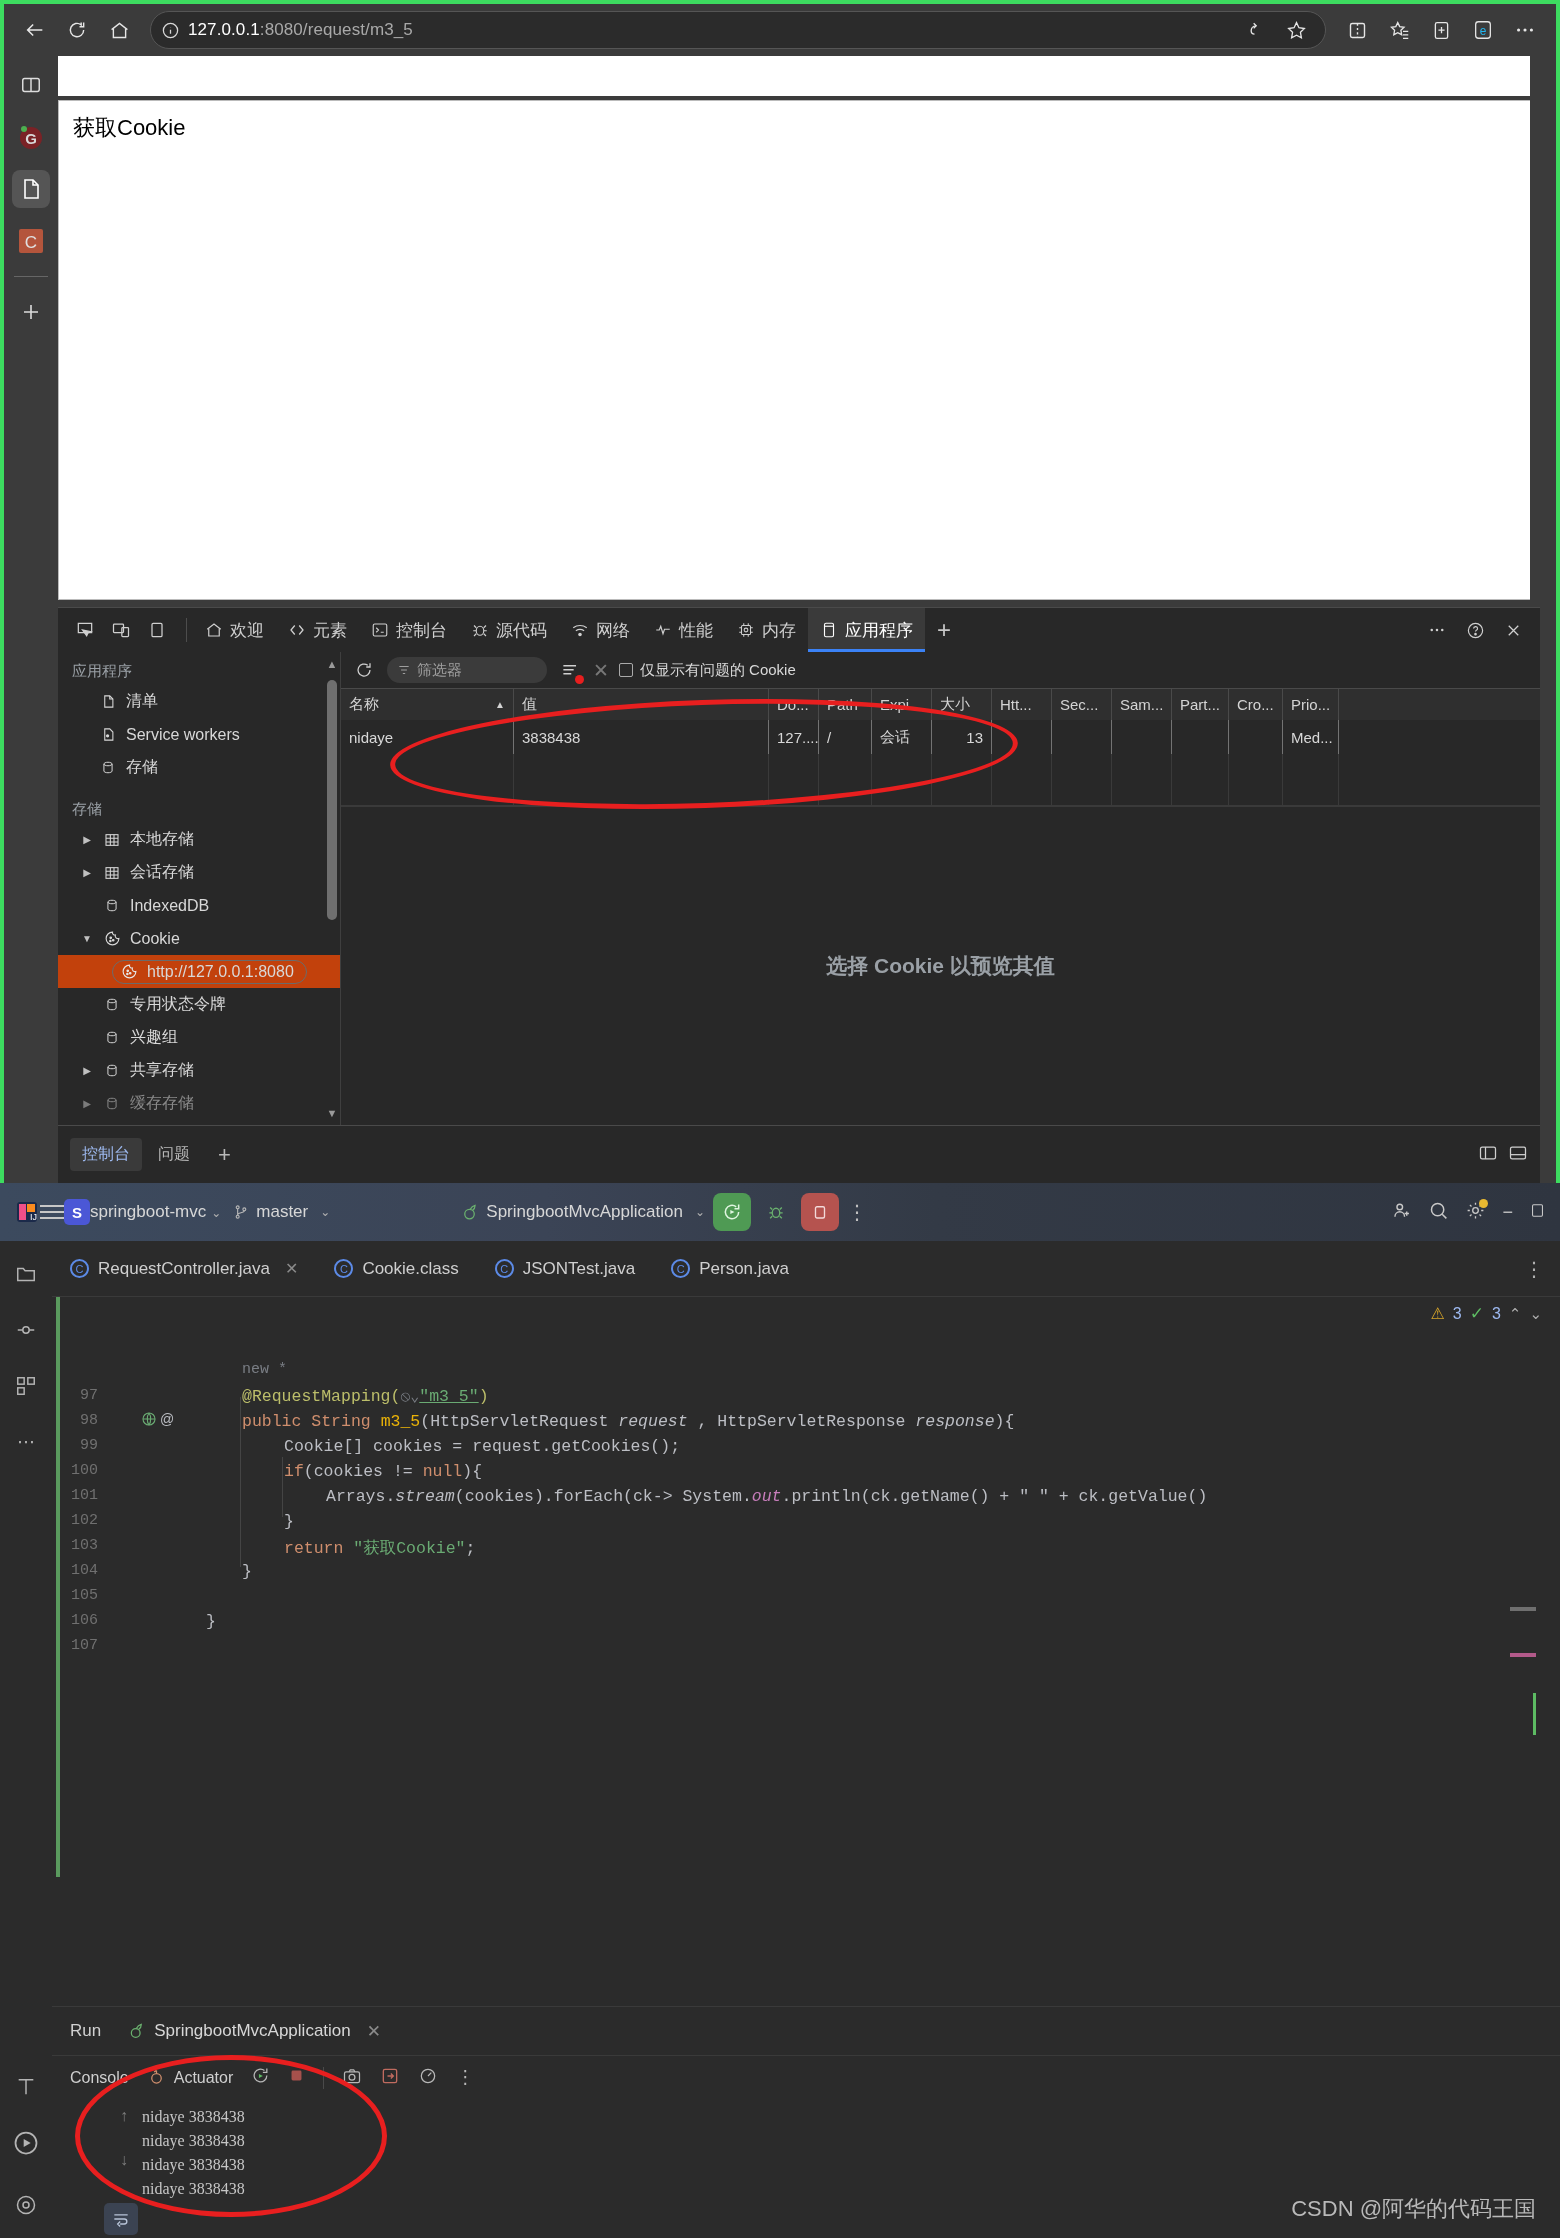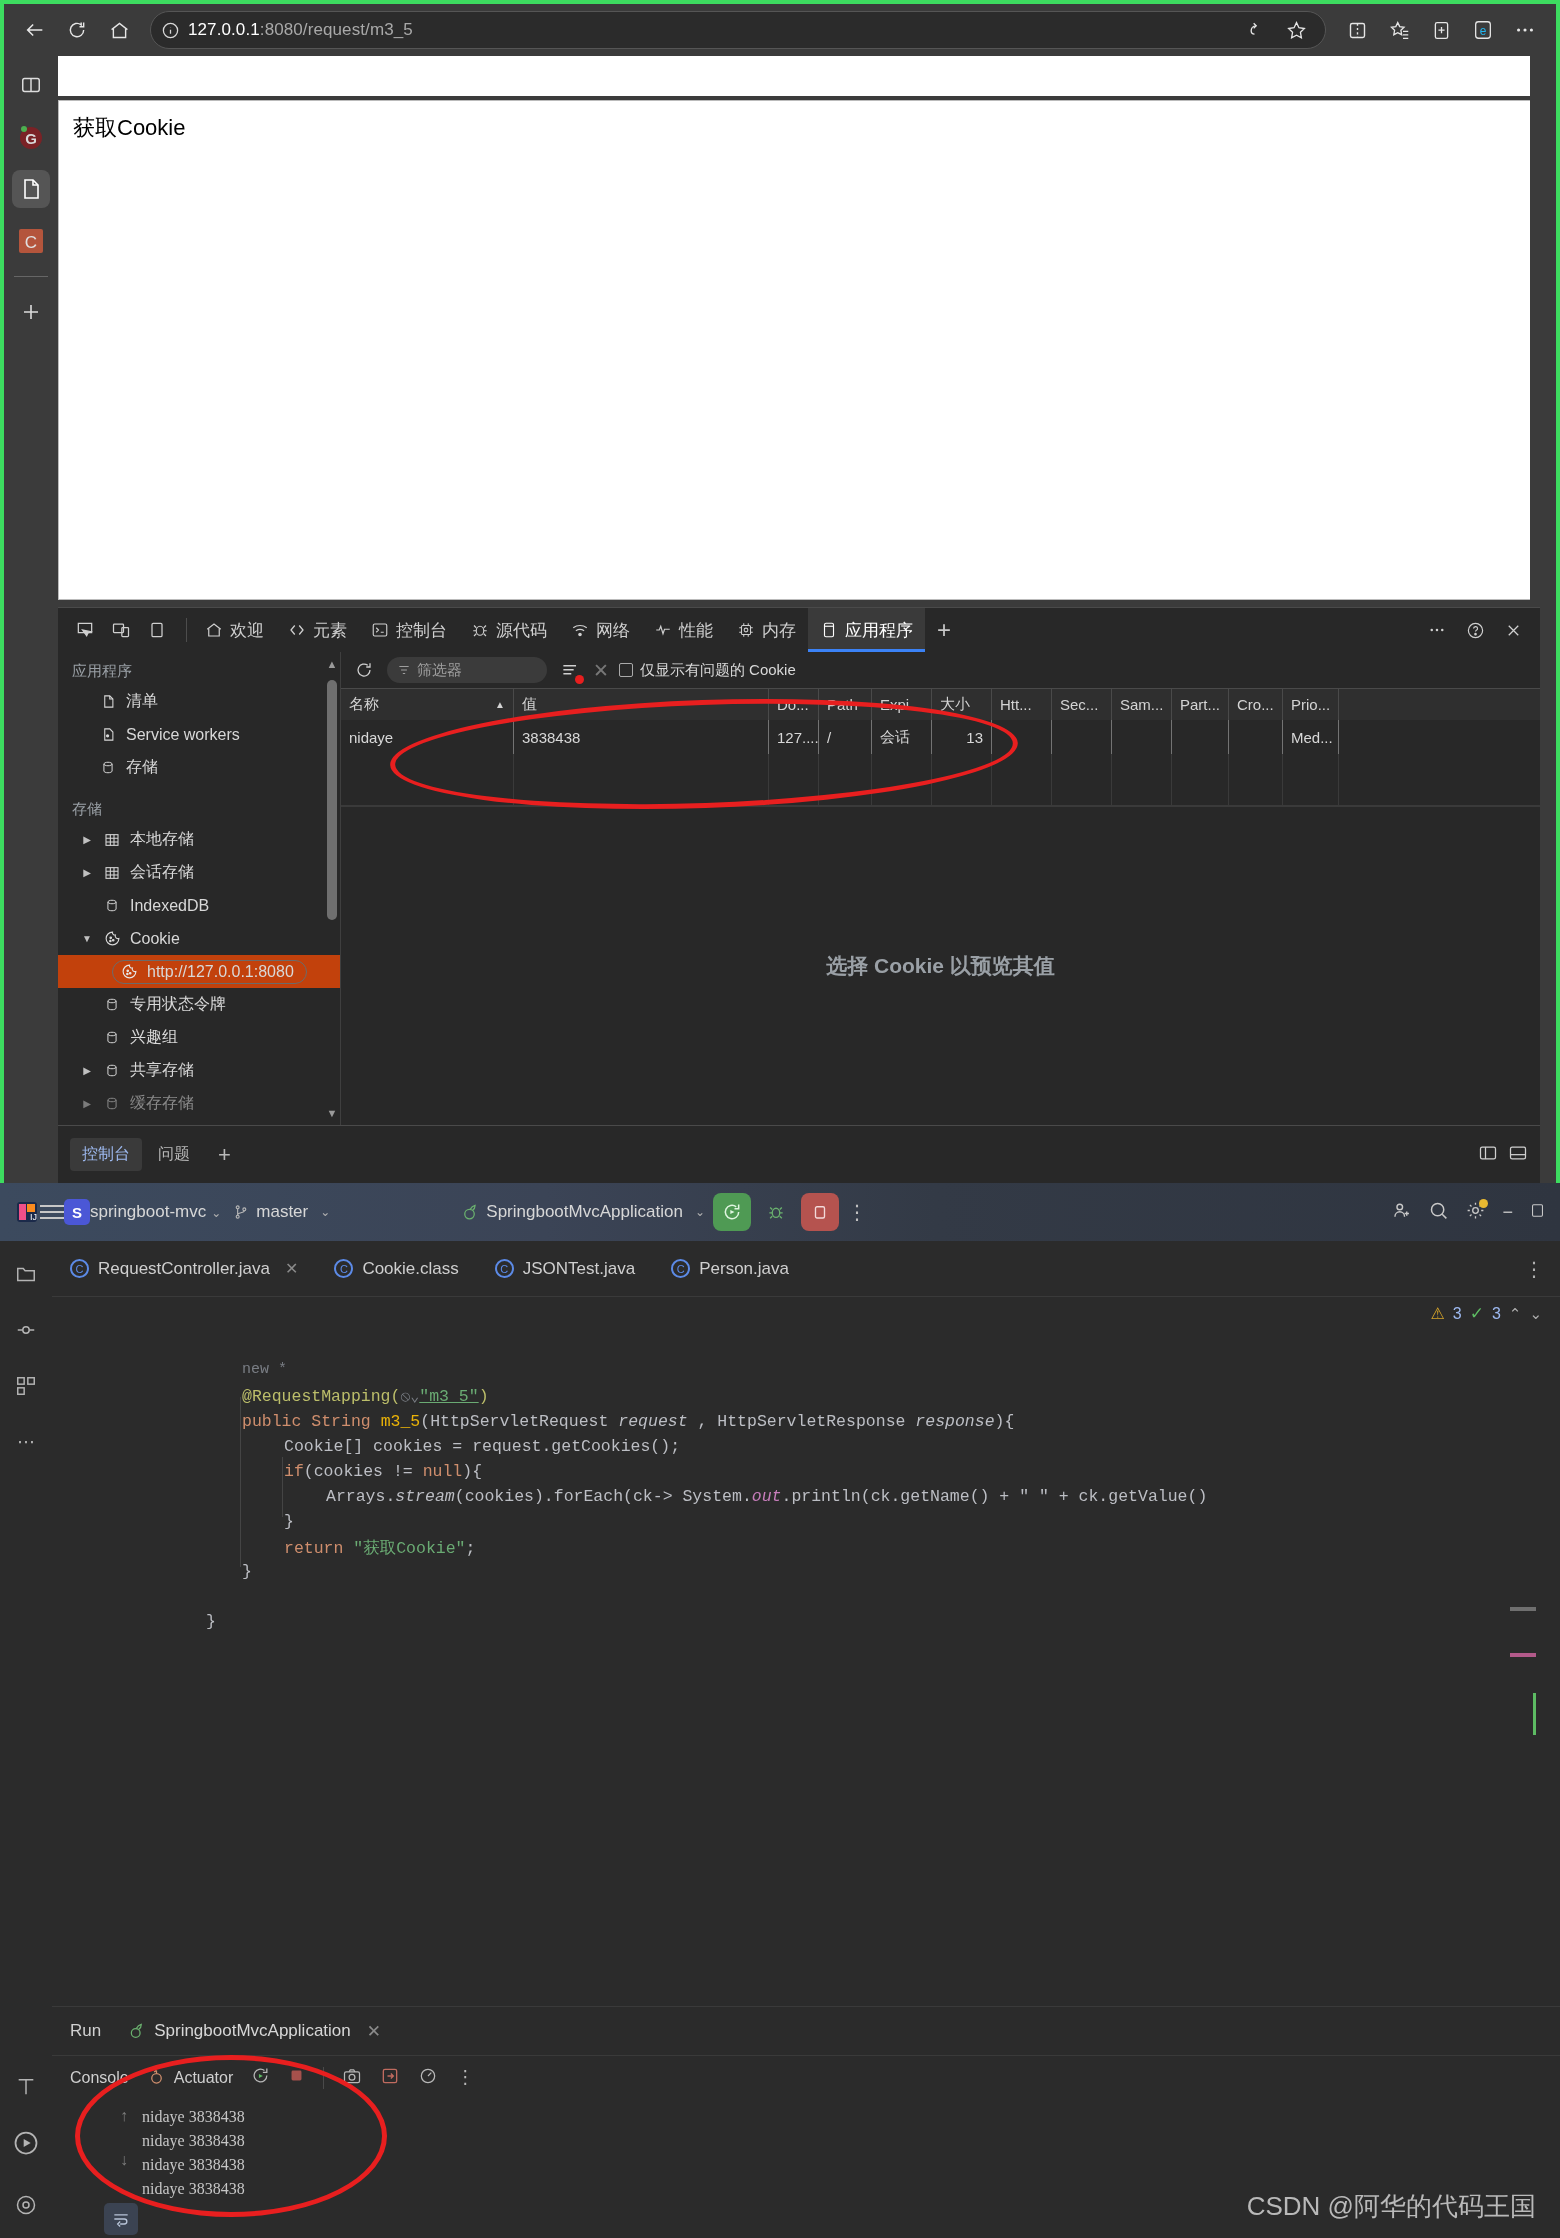--- a/index.html
+++ b/index.html
@@ -248,21 +248,21 @@
   .rt-item { color:#cfcfcf; font-size:16px; display:flex; align-items:center; gap:8px;}
   .rt-sep { width:1px; height:22px; background:#4a4a4a; }
   .console-out {
     position:absolute; left:72px; right:0; top:92px; bottom:0;
     font-family:Liberation Serif, serif; font-size:16px; color:#c6c6c6;
     padding: 6px 0 0 18px; line-height: 1.5;
   }
   .console-rail { position:absolute; left:52px; top:100px; width:40px; bottom:10px; }
 
   .watermark {
-    position:absolute; right:24px; bottom:14px; color:#b9b9b9; font-size:26px;
+    position:absolute; right:24px; bottom:14px; color:#b9b9b9; font-size:22px;
     font-family:"Liberation Sans",sans-serif;
   }
 
   
   .ellipse { position:absolute; border:5px solid #e81f1f; border-radius:50%; pointer-events:none; }
   #ell-cookie { left:390px; top:700px; width:628px; height:108px; transform:rotate(-2deg); }
   #ell-console { left:75px; top:2055px; width:312px; height:162px; }
 </style>
 </head>
 <body>
@@ -885,20 +885,41 @@
         <div class="insp-bar">
           <span class="warn-tri">⚠</span>
           <span>3</span>
           <span class="ok-check">✓</span>
           <span>3</span>
           <span class="chevsm">⌃</span>
           <span class="chevsm">⌄</span>
         </div>
 
         <div class="code-area">
+          <div class="gutter">
+            <div class="green-bar"></div>
+            <div class="ln" style="top:90px">97</div>
+            <div class="ln" style="top:115px">98</div>
+            <div class="ln" style="top:140px">99</div>
+            <div class="ln" style="top:165px">100</div>
+            <div class="ln" style="top:190px">101</div>
+            <div class="ln" style="top:215px">102</div>
+            <div class="ln" style="top:240px">103</div>
+            <div class="ln" style="top:265px">104</div>
+            <div class="ln" style="top:290px">105</div>
+            <div class="ln" style="top:315px">106</div>
+            <div class="ln" style="top:340px">107</div>
+            <div class="gmark" style="top:113px">
+              <svg width="18" height="18" viewBox="0 0 24 24" fill="none" stroke="#6aab73" stroke-width="1.5">
+                  <circle cx="12" cy="12" r="8"></circle>
+                  <path d="M4 12h16M12 4c3 4 3 12 0 16M12 4c-3 4-3 12 0 16"></path>
+                </svg>
+              <span style="color:#bcbec4;font-size:14px">@</span>
+            </div>
+          </div>
 
           <div class="code-lines">
             <div class="ind-guide" style="left:42px; top:100px; height:170px"></div>
             <div class="ind-guide" style="left:84px; top:160px; height:60px"></div>
 
             <div class="cl hint" style="top:64px; left:44px">new *</div>
 
             <div class="cl" style="top:90px; left:44px"><span class="ann">@RequestMapping(</span><span class="hint">⦸⌄</span><span class="str underln">"m3_5"</span><span class="ann">)</span></div>
 
             <div class="cl" style="top:115px; left:44px"><span class="k">public </span><span class="k">String </span><span class="mth">m3_5</span><span class="plain">(HttpServletRequest </span><span class="ital2">request</span><span class="plain"> , HttpServletResponse </span><span class="ital2">response</span><span class="plain">){</span></div>

